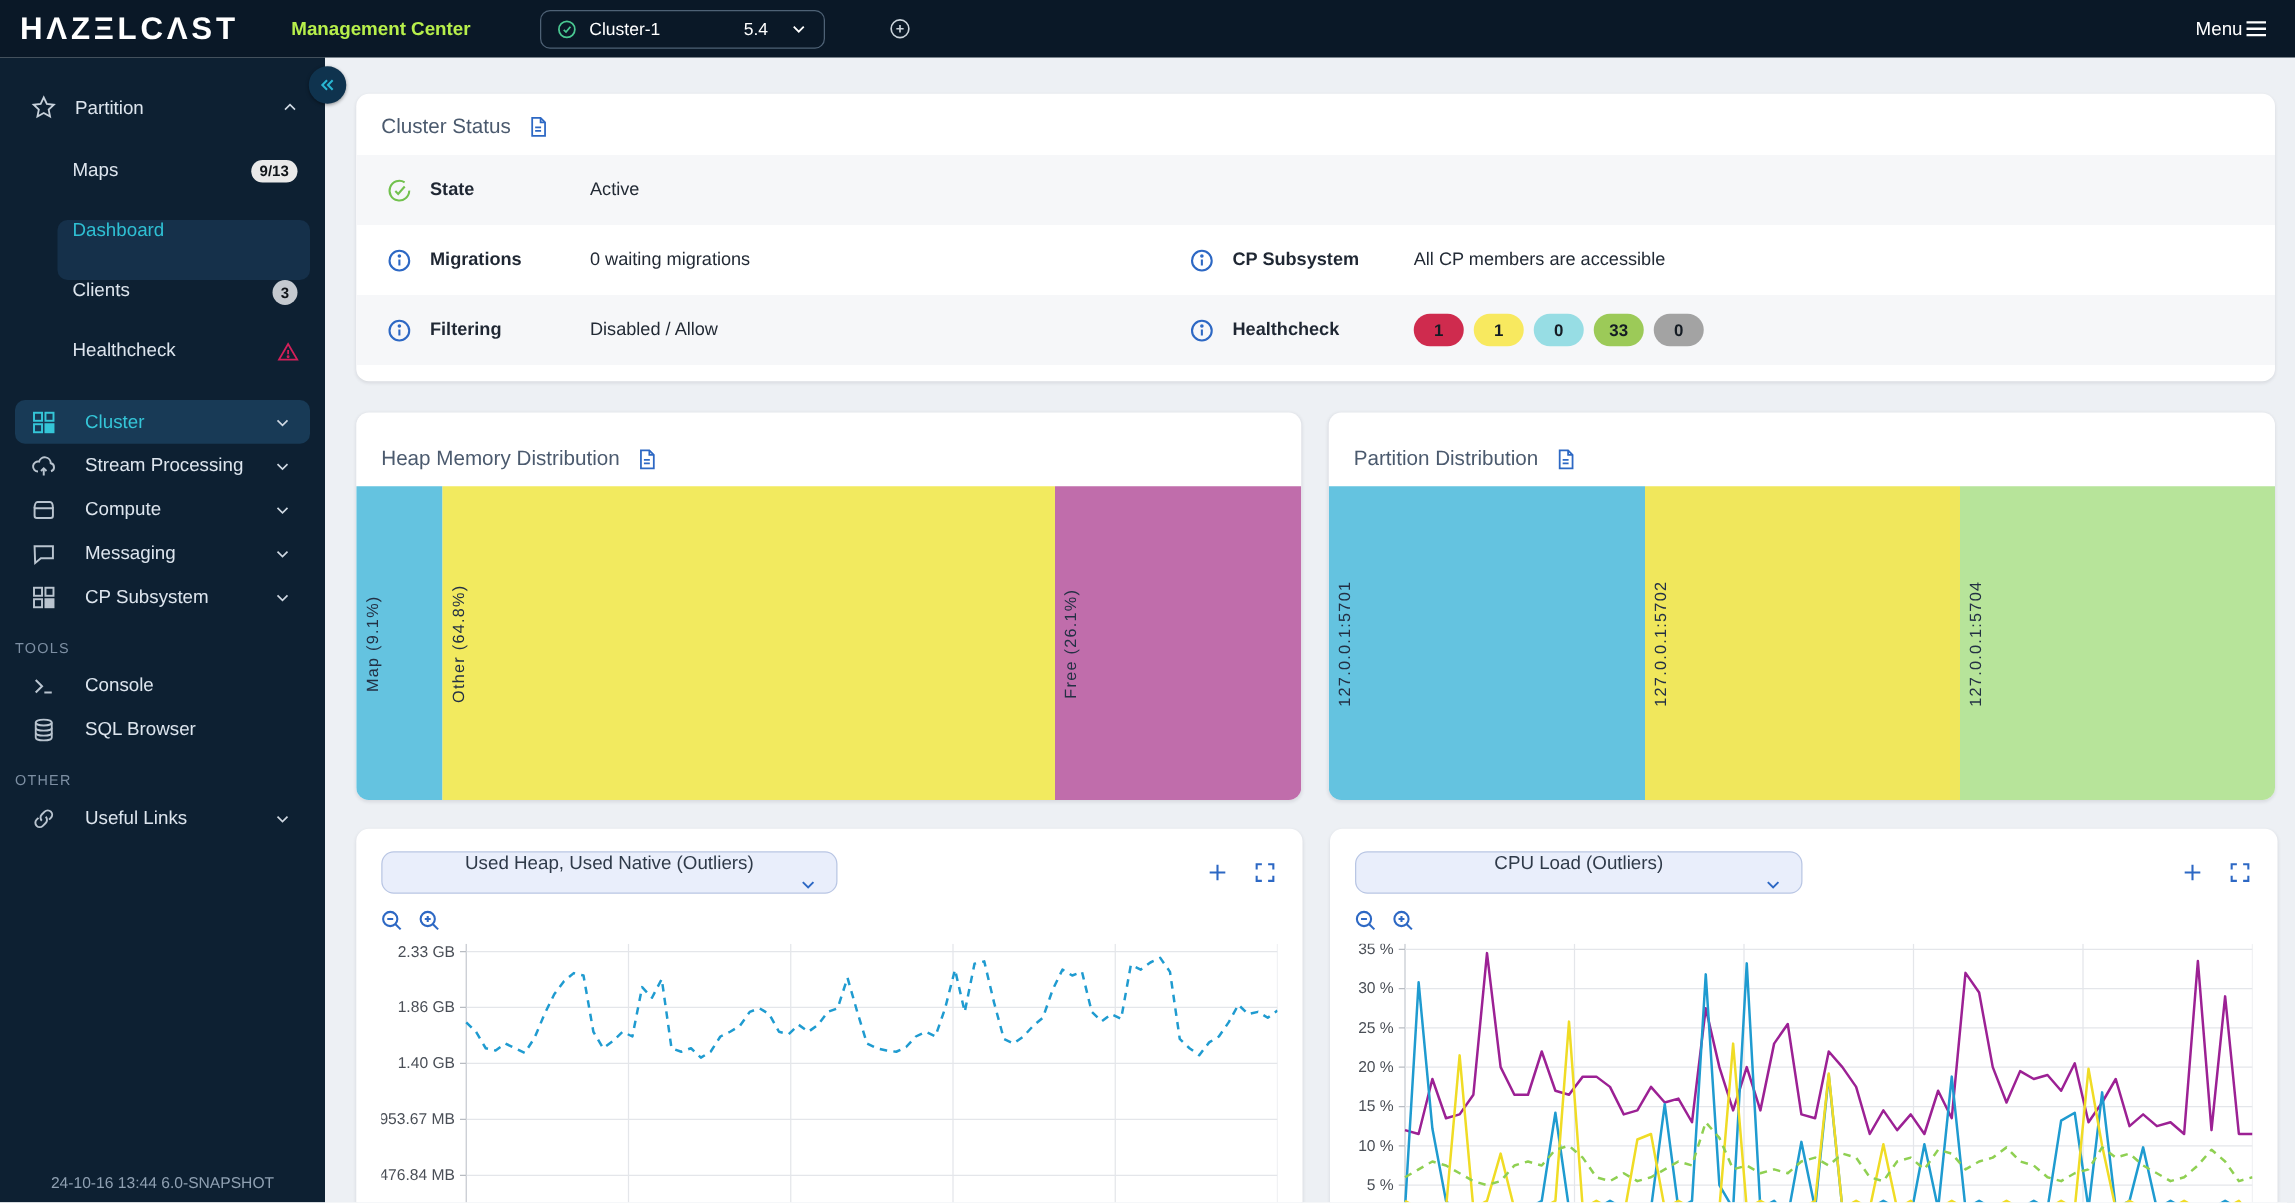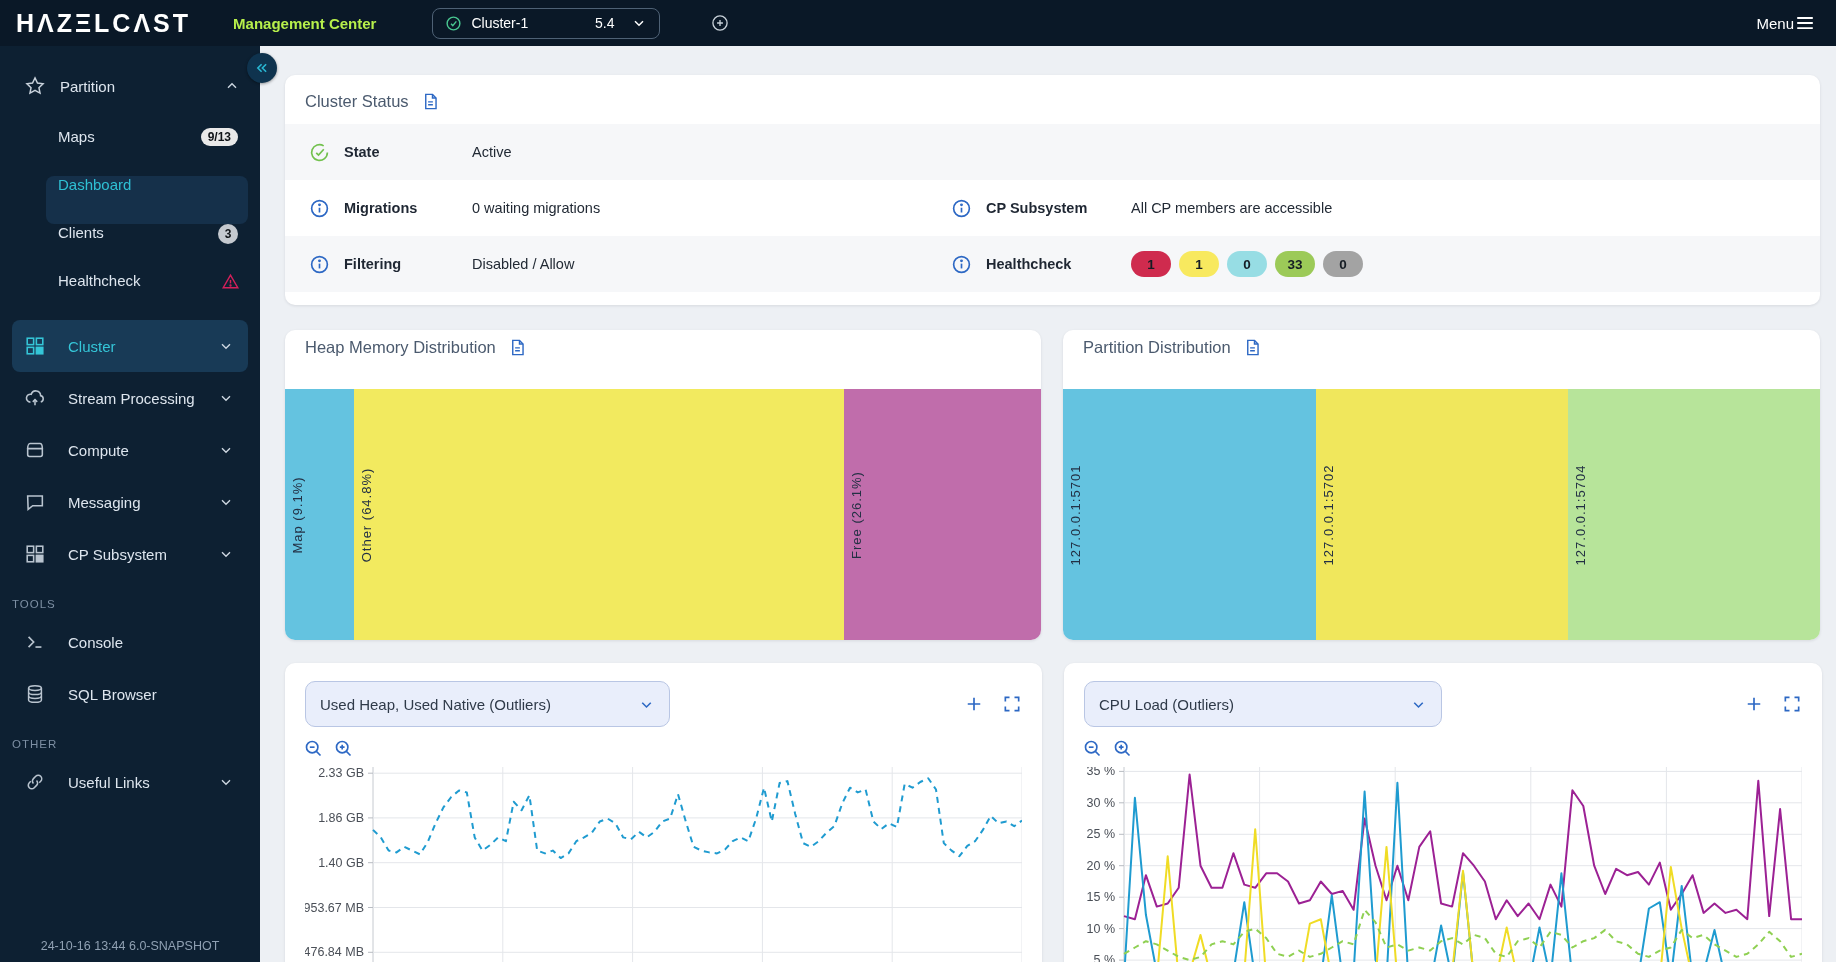--- a/index.html
+++ b/index.html
@@ -22,21 +22,21 @@
   
   .sidebar { width:260px; background:#0d2032; color:#dde5ee; flex:0 0 260px; position:relative; font-size:15px; }
   .side-head { display:flex; align-items:center; height:44px; margin-top:18px; padding:0 20px 0 24px; cursor:pointer; }
   .side-head .lbl { margin-left:14px; }
   .side-head .chev { margin-left:auto; color:#cfd8e2; }
   .subitem { height:48px; display:flex; align-items:flex-start; margin:0 12px 0 46px; padding-left:12px; border-radius:8px; cursor:pointer; color:#dde5ee; }
   .subitem.active { background:#15304a; color:#2fc0d4; }
   .subitem .badge { margin-left:auto; margin-right:10px; background:#e9e9e9; color:#101418; font-size:12px; font-weight:700; border-radius:10px; padding:2px 7px; }
   .subitem .badge.round { background:#c4c9cf; border-radius:50%; width:20px; height:20px; display:flex; align-items:center; justify-content:center; padding:0; }
   .subitem .warn { margin-left:auto; margin-right:8px; color:#d3205a; display:flex; }
-  .group { height:52px; display:flex; align-items:center; margin:0 12px; padding:0 14px 0 12px; border-radius:8px; cursor:pointer; }
+  .group { height:35px; display:flex; align-items:center; margin:0 12px; padding:0 14px 0 12px; border-radius:8px; cursor:pointer; }
   .group:first-of-type { margin-top:10px; }
   .group.active { background:#183a56; color:#35c6d8; }
   .group .gi { display:flex; color:#b9c4cf; }
   .group.active .gi { color:#35c6d8; }
   .group .lbl { margin-left:22px; }
   .group .chev { margin-left:auto; color:#cfd8e2; display:flex; }
   .sec-label { height:36px; display:flex; align-items:flex-end; padding:0 0 6px 12px; color:#7d8fa3; font-size:11.5px; letter-spacing:1px; }
   .side-foot { position:absolute; bottom:9px; width:100%; text-align:center; color:#8fa0b2; font-size:12.5px; }
 
   .collapse-btn { position:absolute; left:247px; top:53px; width:30px; height:30px; border-radius:50%; background:#0f334e; border:none; color:#29b6d2; display:flex; align-items:center; justify-content:center; cursor:pointer; z-index:9; box-shadow:0 1px 3px rgba(0,0,0,.4); }
@@ -59,30 +59,30 @@
   .cell-l .lab { width:128px; }
   .cell-r { flex:1; padding-left:26px; }
   .cell-r .lab { width:145px; }
   .sval { color:#222a35; font-size:14.5px; }
   .hc-badges { display:flex; gap:8px; }
   .hc-badge { min-width:40px; height:26px; border-radius:13px; display:flex; align-items:center; justify-content:center; font-size:13.5px; font-weight:700; color:#151c24; cursor:pointer; }
 
   
   .row2 { display:flex; gap:22px; margin-top:25px; }
   .dist-panel { width:757px; height:310px; position:relative; overflow:hidden; }
-  .dist-panel .panel-title { padding:8px 20px; }
+  .dist-panel .panel-title { padding:28px 20px; }
   .dist-bar { position:absolute; left:0; right:0; top:59px; bottom:0; display:flex; }
   .seg { position:relative; height:100%; }
   .seg-label { position:absolute; left:5px; top:50%; transform:translateY(-50%) rotate(180deg); writing-mode:vertical-rl; font-size:13px; color:#233044; letter-spacing:1px; white-space:nowrap; }
 
   
   .row3 { display:flex; gap:22px; margin-top:23px; }
   .chart-panel { width:757px; height:340px; padding:18px 20px; position:relative; }
   .chart-top { display:flex; align-items:center; }
-  .select-pill { width:365px; height:46px; background:#e9eefb; border:1px solid #b9c6e4; border-radius:10px; display:flex; align-items:center; padding:0 14px; font-size:15px; color:#2f3a49; cursor:pointer; }
+  .select-pill { width:365px; height:34px; background:#e9eefb; border:1px solid #b9c6e4; border-radius:10px; display:flex; align-items:center; padding:0 14px; font-size:15px; color:#2f3a49; cursor:pointer;flex-direction:column; }
   .select-pill .chev { margin-left:auto; color:#2d68c4; display:flex; }
   .chart-icons { margin-left:auto; display:flex; gap:18px; color:#2d68c4; }
   .chart-icons span { display:flex; cursor:pointer; }
   .zoom-row { display:flex; gap:9px; margin:11px 0 0 -2px; color:#2d68c4; }
   .zoom-row span { display:flex; cursor:pointer; }
   .chart-svg { display:block; margin-top:8px; }
 </style>
 </head>
 <body>
 

